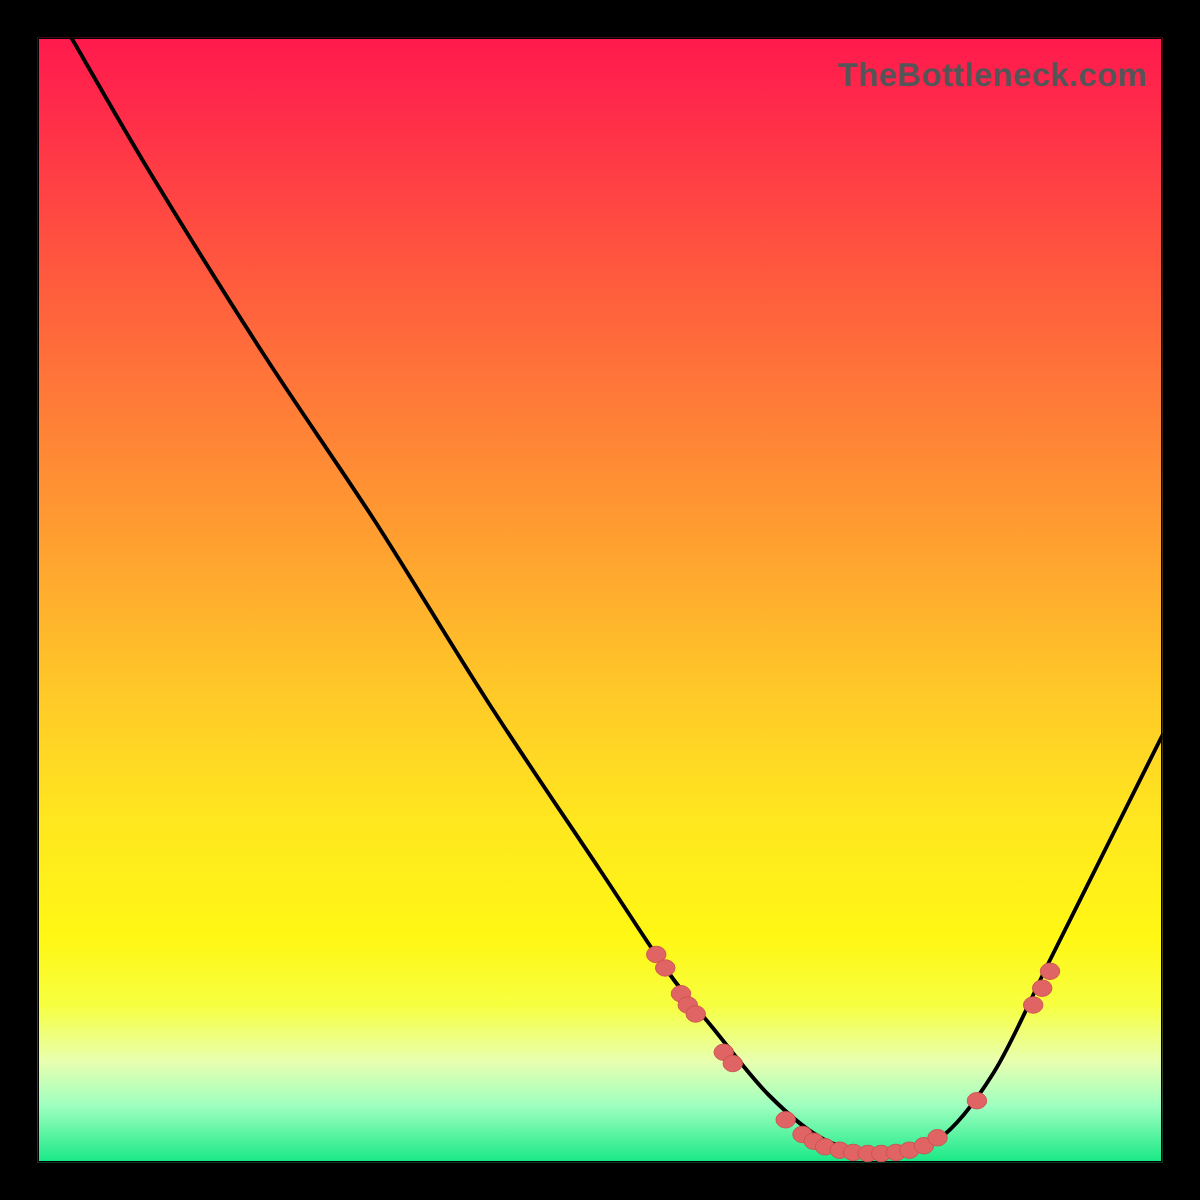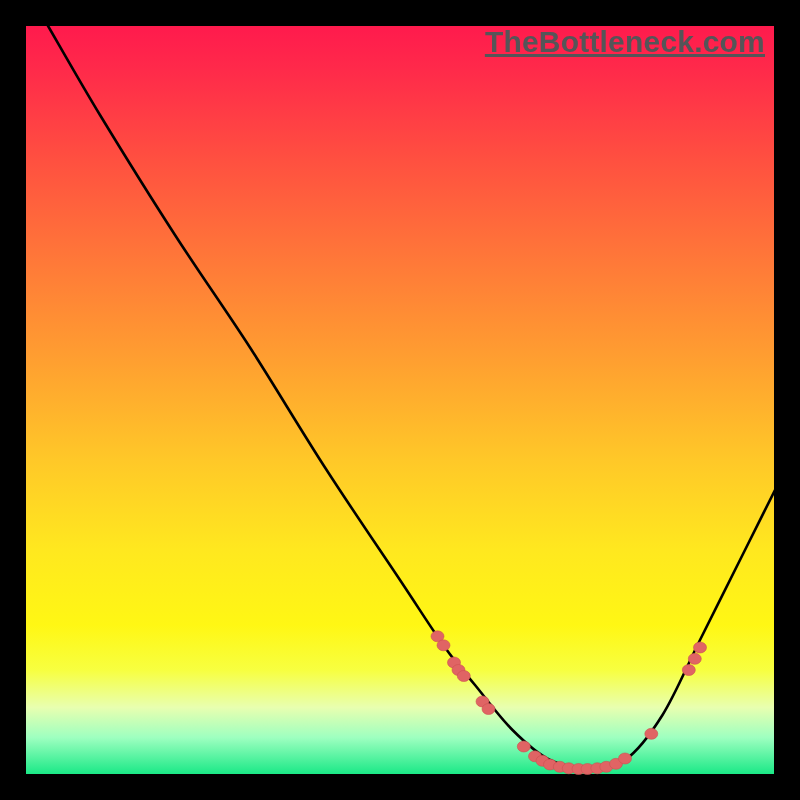--- a/index.html
+++ b/index.html
@@ -34,29 +34,28 @@
   }
   .inner-border {
     position: absolute;
     left: 0; top: 0; right: 0; bottom: 0;
     border: 1.5px solid #000;
     box-sizing: border-box;
     pointer-events: none;
   }
   .watermark {
     position: absolute;
-    top: 0;
+    top: 12px;
     right: 10px;
     color: #555558;
-    font-size: 30px;
+    font-size: 22px;
     font-weight: 600;
     letter-spacing: 0.2px;
     user-select: none;
     z-index: 5;
-    text-decoration: underline;
   }
   svg.curve {
     position: absolute;
     left: 0;
     top: 0;
     width: 750px;
     height: 750px;
     z-index: 2;
   }
   .dot {

